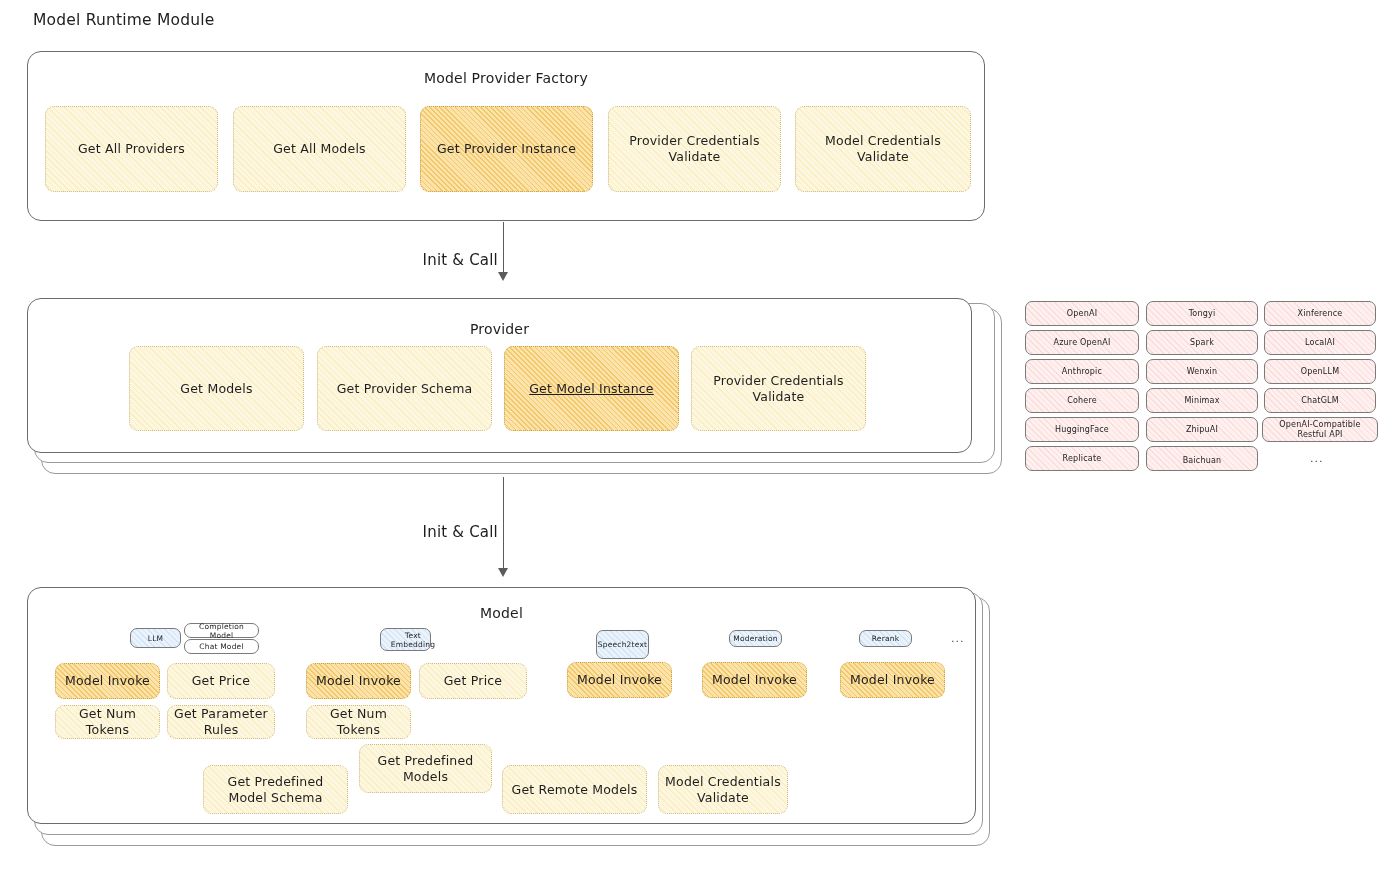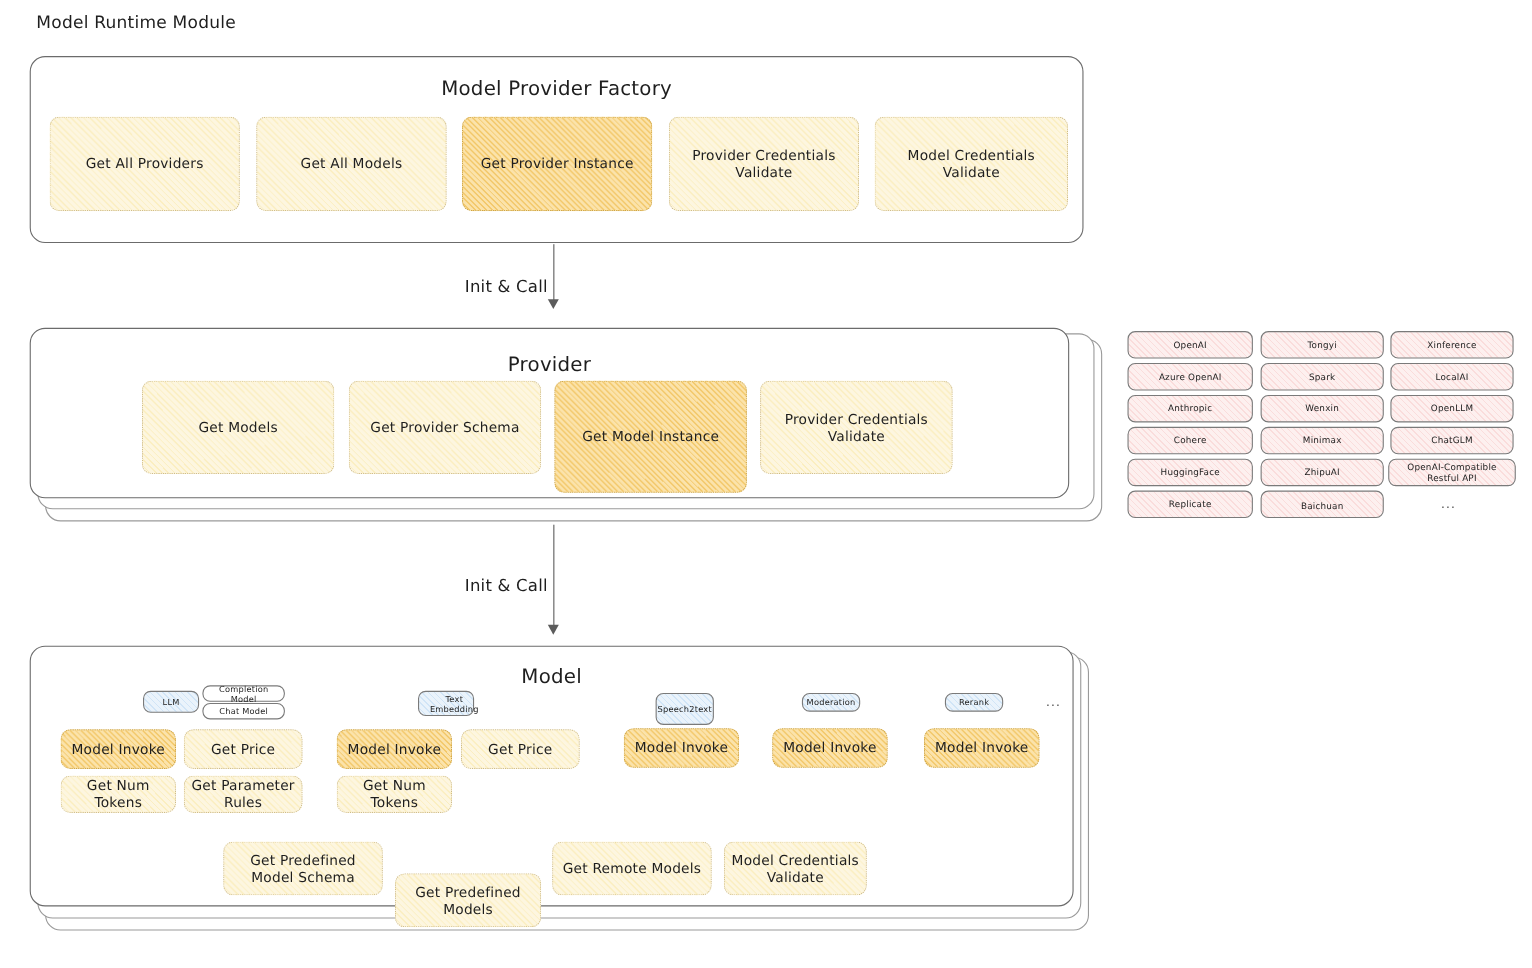--- a/index.html
+++ b/index.html
@@ -49,21 +49,21 @@
     box-sizing: border-box;
     border: 1.1px solid #9a9a9a;
     border-radius: 14px;
     background: #ffffff;
   }
   .panel-title {
     position: absolute;
     left: 0;
     right: 0;
     text-align: center;
-    font-size: 18px;
+    font-size: 14px;
     color: #1e1e1e;
   }
 
   
   .node {
     position: absolute;
     box-sizing: border-box;
     display: flex;
     align-items: center;
     justify-content: center;
@@ -198,21 +198,21 @@
   <div class="panel" style="left:27px; top:298px; width:945px; height:155px;">
     <div class="panel-title hand" style="top:22px;">Provider</div>
   </div>
 
   <div class="node yellow hand" style="left:129px; top:346px; width:175px; height:85px;">
     <span>Get Models</span>
   </div>
   <div class="node yellow hand" style="left:317px; top:346px; width:175px; height:85px;">
     <span>Get Provider Schema</span>
   </div>
-  <div class="node amber hand" style="left:504px; top:346px; width:175px; height:102px;">
+  <div class="node amber hand" style="left:504px; top:346px; width:175px; height:85px;text-decoration:underline;">
     <span>Get Model Instance</span>
   </div>
   <div class="node yellow hand" style="left:691px; top:346px; width:175px; height:85px;">
     <span>Provider Credentials Validate</span>
   </div>
 
   <div class="node pink hand" style="left:1025px; top:301px; width:114px; height:25px;">
     <span>OpenAI</span>
   </div>
   <div class="node pink hand" style="left:1025px; top:330px; width:114px; height:25px;">
@@ -331,21 +331,21 @@
   </div>
   <div class="node amber hand" style="left:840px; top:662px; width:105px; height:36px;">
     <span>Model Invoke</span>
   </div>
 
   <div class="ellipsis hand" style="left:951px; top:632px;">...</div>
 
   <div class="node yellow hand" style="left:203px; top:765px; width:145px; height:49px;">
     <span>Get Predefined Model Schema</span>
   </div>
-  <div class="node yellow hand" style="left:359px; top:794px; width:133px; height:49px;">
+  <div class="node yellow hand" style="left:359px; top:744px; width:133px; height:49px;">
     <span>Get Predefined Models</span>
   </div>
   <div class="node yellow hand" style="left:502px; top:765px; width:145px; height:49px;">
     <span>Get Remote Models</span>
   </div>
   <div class="node yellow hand" style="left:658px; top:765px; width:130px; height:49px;">
     <span>Model Credentials Validate</span>
   </div>
 
 </div>

